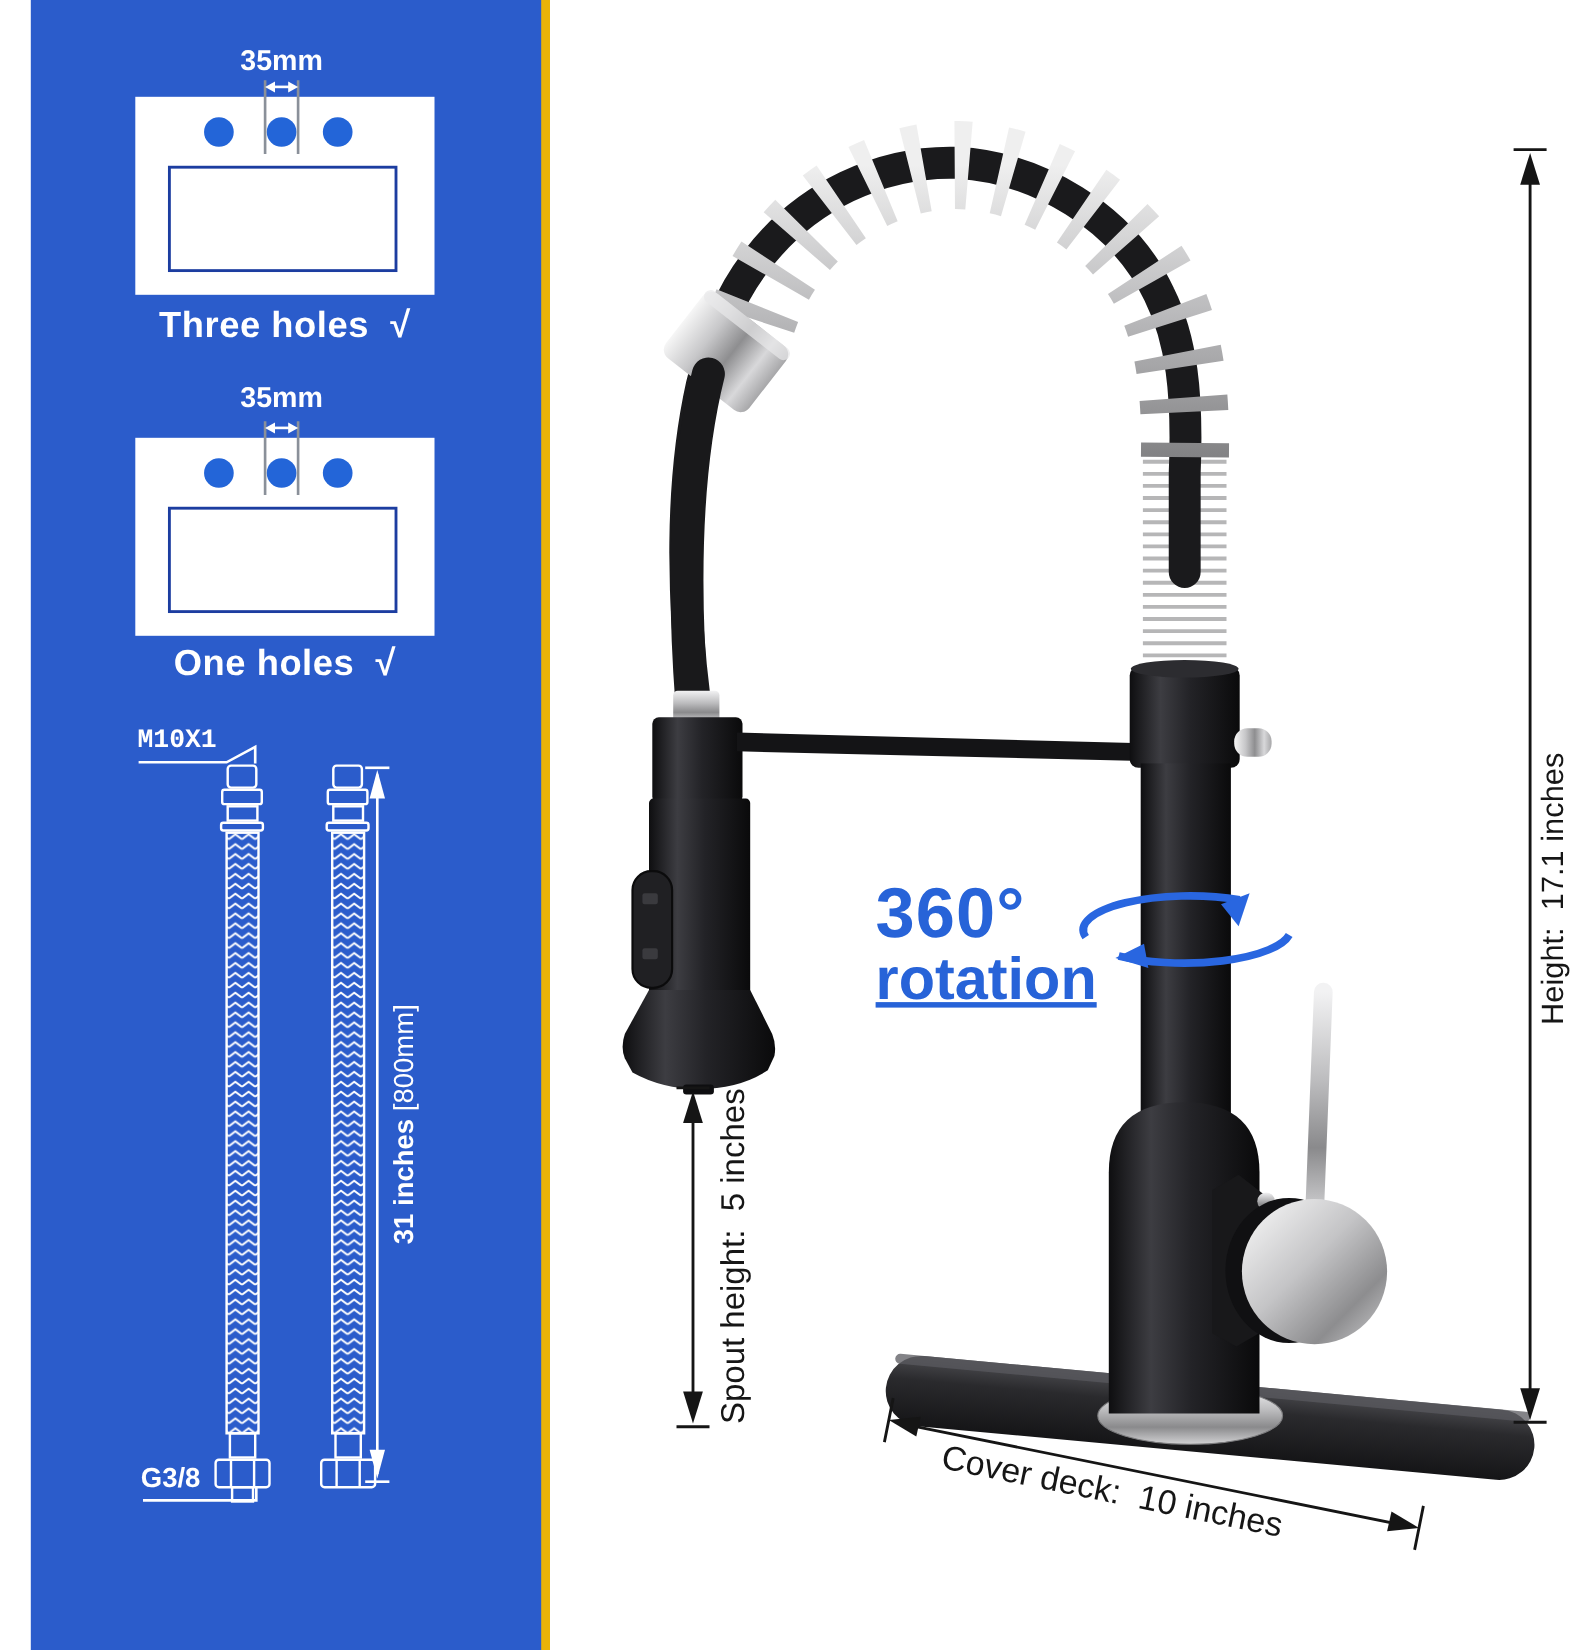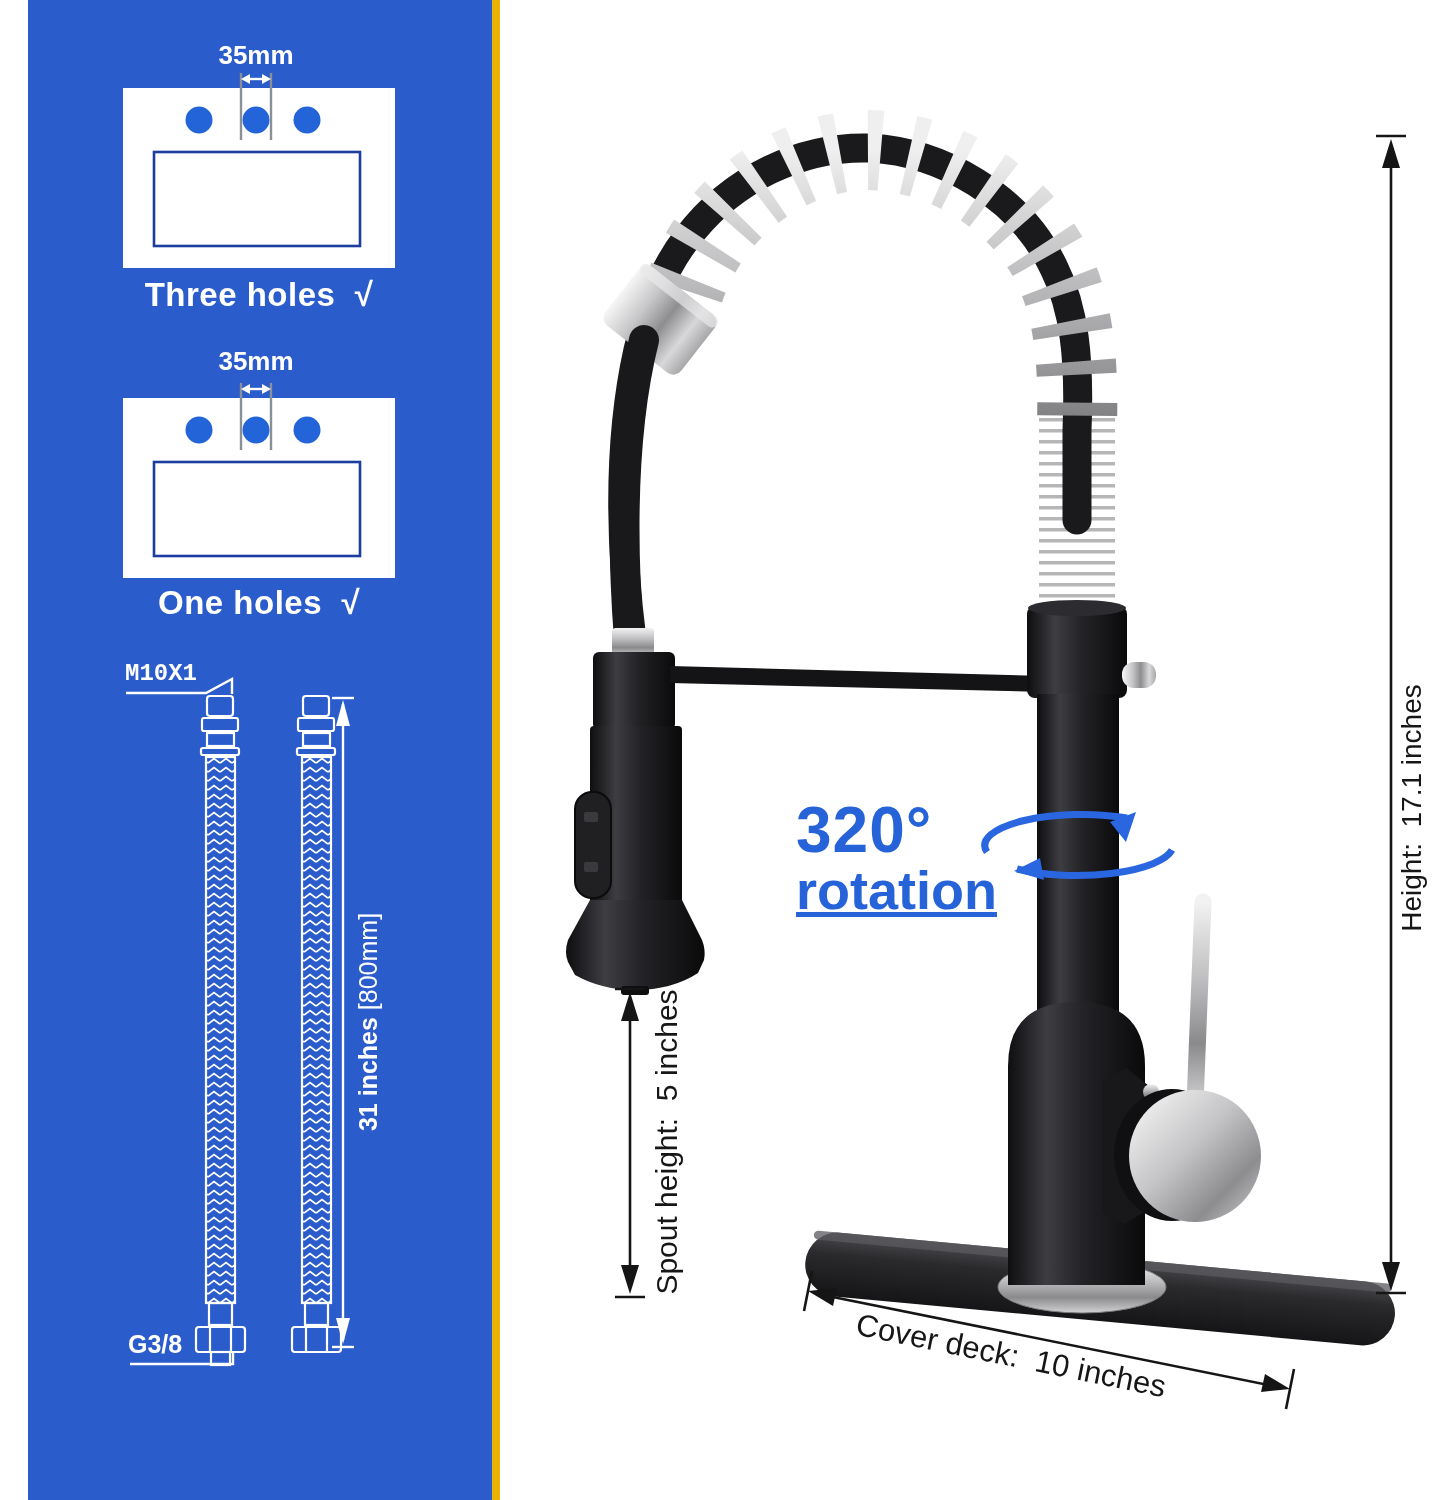--- a/index.html
+++ b/index.html
@@ -224,20 +224,20 @@
     </g>
 
     <g stroke="#2966E0" stroke-width="7" fill="none">
       <path d="M515 852 A97 31 0 0 1 655 818"></path>
       <path d="M700 850 A97 31 0 0 1 545 869"></path>
       <polygon points="664,812 638,822 654,842" fill="#2966E0" stroke="none"></polygon>
       <polygon points="542,871 568,858 572,880" fill="#2966E0" stroke="none"></polygon>
     </g>
   </svg>
 
-  <div class="abs" id="rot360"><span class="l1">320°</span><br><span class="l2">rotation</span></div>
+  <div class="abs" id="rot360"><span class="l1">360°</span><br><span class="l2">rotation</span></div>
 
   <div class="abs blk rot-90" id="heightTxt">Height:  17.1 inches</div>
 
   <div class="abs blk rot-90" id="spoutTxt">Spout height:  5 inches</div>
 
   <div class="abs blk" id="deckTxt">Cover deck:  10 inches</div>
 </div>
 
 </body></html>

